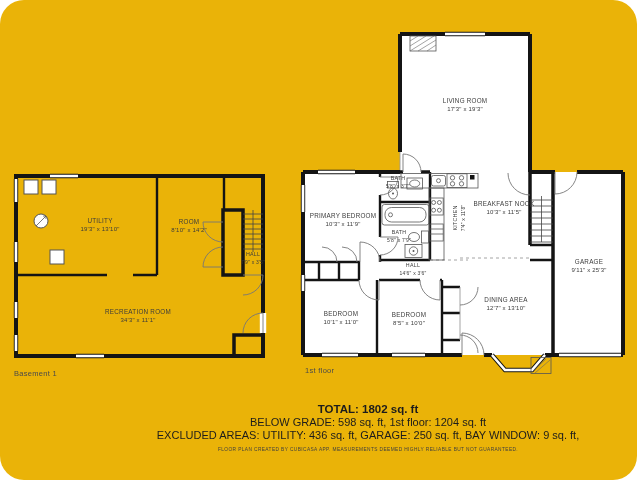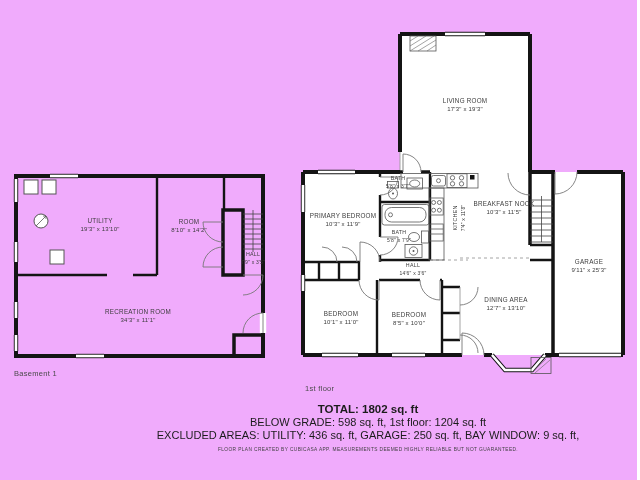--- a/index.html
+++ b/index.html
@@ -1,17 +1,17 @@
 <!DOCTYPE html>
 <html><head>
 <meta charset="utf-8">
 <style>
   html,body{margin:0;padding:0;background:#fff;}
-  .canvas{position:relative;width:637px;height:480px;background:#f0abfc;overflow:hidden;
-          font-family:"Liberation Sans",sans-serif;}
+  .canvas{position:relative;width:637px;height:480px;background:#eab308;overflow:hidden;
+          font-family:"Liberation Sans",sans-serif;border-radius:24px;}
   svg{position:absolute;overflow:visible;}
   .room-label{position:absolute;transform:translate(-50%,-50%);text-align:center;
     color:#3b3b3b;font-size:6.3px;line-height:1.5;letter-spacing:.25px;white-space:nowrap;}
   .room-label .dims{font-size:6px;letter-spacing:.2px;}
   .room-label.sm{font-size:5.3px;}
   .room-label.sm .dims{font-size:5px;}
   .room-label.rot{transform:translate(-50%,-50%) rotate(-90deg);}
   .floor-label{position:absolute;font-size:7.5px;color:#4a4a4a;letter-spacing:.3px;}
   .footer{position:absolute;left:0;top:403px;width:640px;text-align:center;color:#1c1c1c;margin-left:48px;}
   .footer .f1{font-size:11.5px;font-weight:bold;line-height:1.15;}
@@ -280,21 +280,21 @@
   <div class="room-label" style="left:506px;top:304px;">
     <div>DINING AREA</div>
     <div class="dims">12'7" x 13'10"</div>
   </div>
   <div class="room-label" style="left:589px;top:266px;">
     <div>GARAGE</div>
     <div class="dims">9'11" x 25'3"</div>
   </div>
 
   <div class="floor-label" style="left:14px;top:369px;">Basement 1</div>
-  <div class="floor-label" style="left:305px;top:384px;">1st floor</div>
+  <div class="floor-label" style="left:305px;top:366px;">1st floor</div>
 
   <div class="footer">
     <div class="f1">TOTAL: 1802 sq. ft</div>
     <div class="f2">BELOW GRADE: 598 sq. ft, 1st floor: 1204 sq. ft</div>
     <div class="f2">EXCLUDED AREAS: UTILITY: 436 sq. ft, GARAGE: 250 sq. ft, BAY WINDOW: 9 sq. ft,</div>
     <div class="credit">FLOOR PLAN CREATED BY CUBICASA APP. MEASUREMENTS DEEMED HIGHLY RELIABLE BUT NOT GUARANTEED.</div>
   </div>
 
 </div>
 

